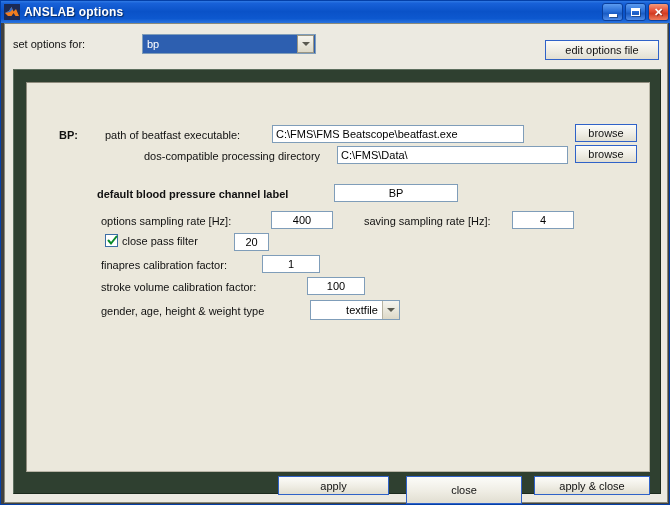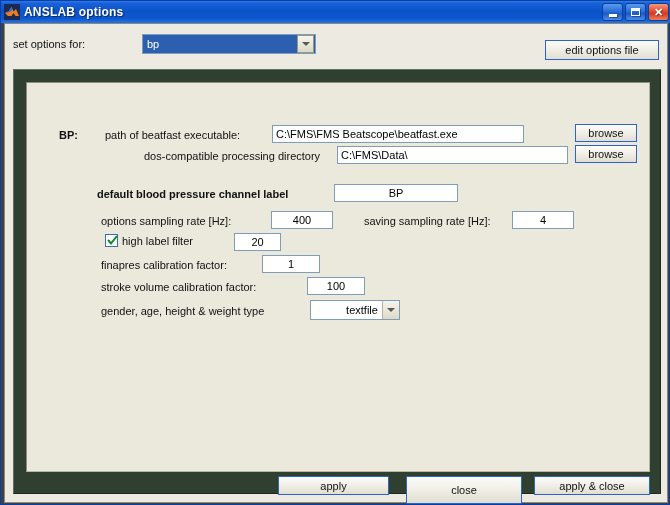--- a/index.html
+++ b/index.html
@@ -278,23 +278,23 @@
         <div class="field center" style="left:485px; top:128px; width:62px;">
           <span>4</span>
         </div>
 
         <div class="checkrow" style="left:78px; top:151px;">
           <span class="chkbox">
             <svg width="11" height="11" viewBox="0 0 11 11">
               <path d="M1.5 5.5 L4 8.5 L9.5 1.5" stroke="#0a8a2a" stroke-width="2" fill="none" stroke-linecap="round"></path>
             </svg>
           </span>
-          <span class="chklabel">high label filter</span>
-        </div>
-        <div class="field center" style="left:207px; top:150px; width:47px;">
+          <span class="chklabel">close pass filter</span>
+        </div>
+        <div class="field center" style="left:207px; top:150px; width:35px;">
           <span>20</span>
         </div>
 
         <span class="lbl" style="left:74px; top:176px;">finapres calibration factor:</span>
         <div class="field center" style="left:235px; top:172px; width:58px;">
           <span>1</span>
         </div>
 
         <span class="lbl" style="left:74px; top:198px;">stroke volume calibration factor:</span>
         <div class="field center" style="left:280px; top:194px; width:58px;">

